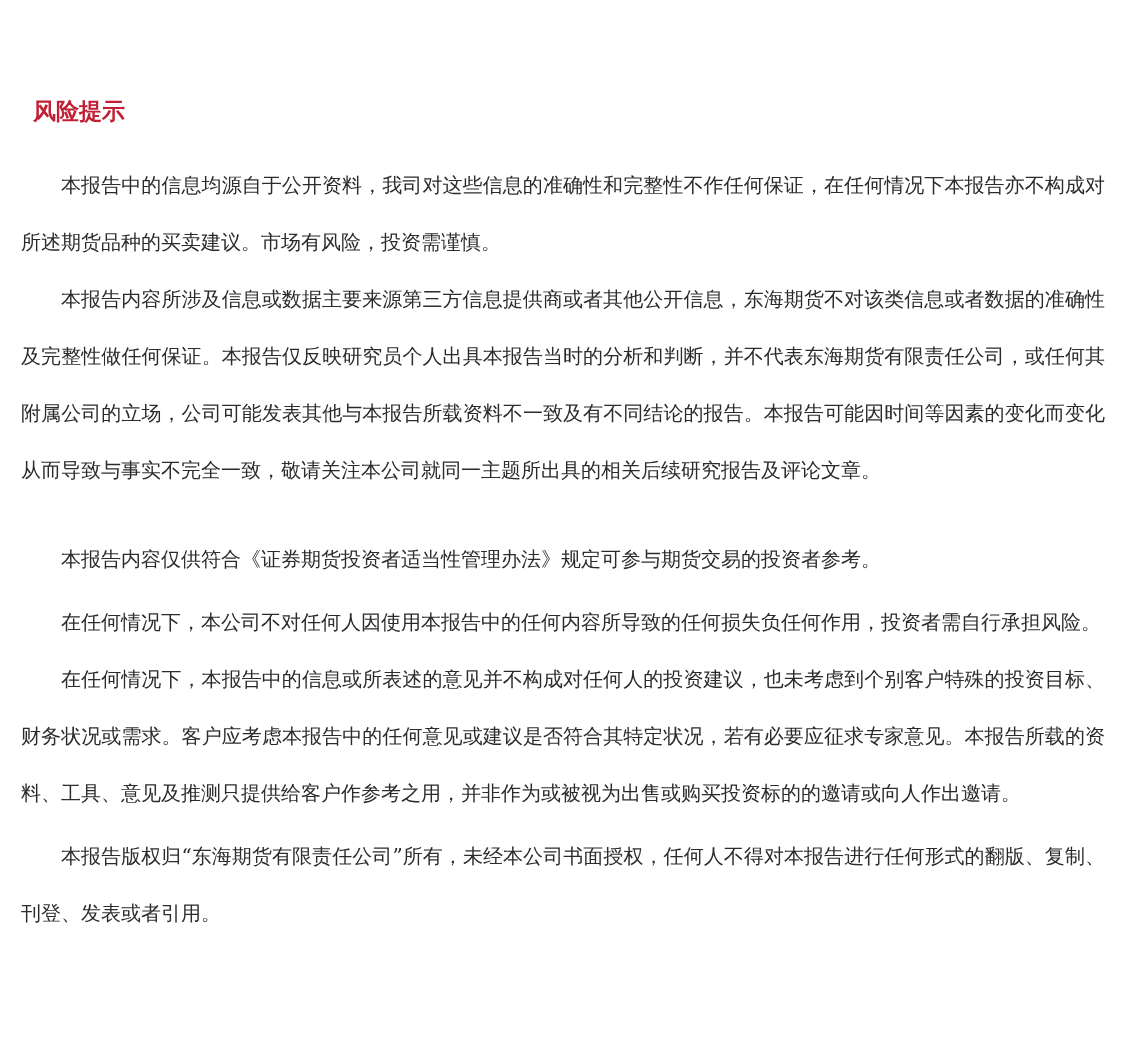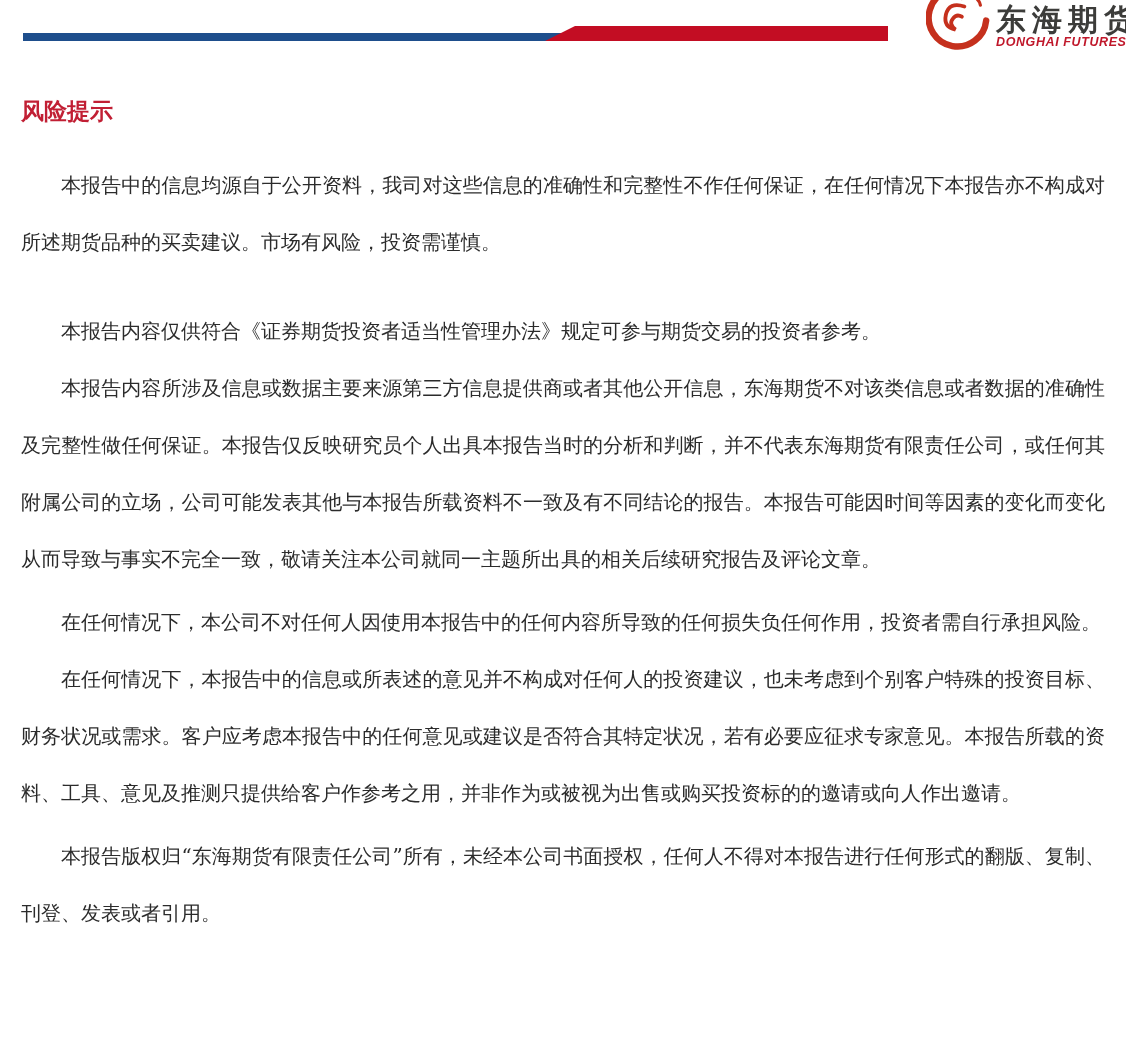--- a/index.html
+++ b/index.html
@@ -36,21 +36,21 @@
   }
   .logo-en {
     font-family: "Liberation Sans", "DejaVu Sans", sans-serif;
     font-weight: bold; font-size: 12.5px; letter-spacing: 0.6px;
     color: #c0182b; line-height: 1.1; font-style: italic;
   }
 
   
   .content { position: relative; padding: 0 21px; }
   .section-heading {
-    margin: 0;
+    margin: 12px;
     font-size: 23px; font-weight: bold;
     color: #c11f34;
     line-height: 1.2;
   }
   .heading-risk { margin-top: 97px; }
   .heading-disclaimer { margin-top: 85px; }
   .para {
     margin: 0;
     font-size: 20px;
     line-height: 57px;
@@ -60,51 +60,30 @@
     color: #2b2b2b;
   }
   .para.first { margin-top: 32px; }
   .para.gap { margin-top: 6px; }
 </style>
 </head>
 <body>
 
 <div class="page">
 
-  <div class="header">
-    <div class="bar-blue"></div>
-    <div class="bar-red"></div>
-
-    <div class="logo">
-      <span class="logo-emblem">
-        <svg width="64" height="64" viewBox="0 0 100 100" xmlns="http://www.w3.org/2000/svg">
-          <g fill="none" stroke="#c5301d" stroke-linecap="round">
-            <path d="M64 7 A 45 45 0 1 0 94 54" stroke-width="10"></path>
-            <path d="M60 32 q -24 -8 -29 13 q -4 19 15 23 q -11 -9 -4 -17 q 6 -8 14 -3" stroke-width="6"></path>
-            <path d="M72 15 q 11 5 13 15" stroke-width="5"></path>
-            <path d="M56 20 q -6 -6 -14 -5" stroke-width="4"></path>
-          </g>
-        </svg>
-      </span>
-      <div class="logo-text">
-        <div class="logo-cn">东海期货</div>
-        <div class="logo-en">DONGHAI FUTURES</div>
-      </div>
-    </div>
-  </div>
 
   <div class="content">
 
     <section>
       <h2 class="section-heading heading-risk">风险提示</h2>
       <p class="para first">本报告中的信息均源自于公开资料，我司对这些信息的准确性和完整性不作任何保证，在任何情况下本报告亦不构成对所述期货品种的买卖建议。市场有风险，投资需谨慎。</p>
     </section>
 
     <section>
+      <p class="para">本报告内容所涉及信息或数据主要来源第三方信息提供商或者其他公开信息，东海期货不对该类信息或者数据的准确性及完整性做任何保证。本报告仅反映研究员个人出具本报告当时的分析和判断，并不代表东海期货有限责任公司，或任何其附属公司的立场，公司可能发表其他与本报告所载资料不一致及有不同结论的报告。本报告可能因时间等因素的变化而变化从而导致与事实不完全一致，敬请关注本公司就同一主题所出具的相关后续研究报告及评论文章。</p>
       <p class="para first">本报告内容仅供符合《证券期货投资者适当性管理办法》规定可参与期货交易的投资者参考。</p>
-      <p class="para">本报告内容所涉及信息或数据主要来源第三方信息提供商或者其他公开信息，东海期货不对该类信息或者数据的准确性及完整性做任何保证。本报告仅反映研究员个人出具本报告当时的分析和判断，并不代表东海期货有限责任公司，或任何其附属公司的立场，公司可能发表其他与本报告所载资料不一致及有不同结论的报告。本报告可能因时间等因素的变化而变化从而导致与事实不完全一致，敬请关注本公司就同一主题所出具的相关后续研究报告及评论文章。</p>
       <p class="para gap">在任何情况下，本公司不对任何人因使用本报告中的任何内容所导致的任何损失负任何作用，投资者需自行承担风险。</p>
       <p class="para">在任何情况下，本报告中的信息或所表述的意见并不构成对任何人的投资建议，也未考虑到个别客户特殊的投资目标、财务状况或需求。客户应考虑本报告中的任何意见或建议是否符合其特定状况，若有必要应征求专家意见。本报告所载的资料、工具、意见及推测只提供给客户作参考之用，并非作为或被视为出售或购买投资标的的邀请或向人作出邀请。</p>
       <p class="para gap">本报告版权归“东海期货有限责任公司”所有，未经本公司书面授权，任何人不得对本报告进行任何形式的翻版、复制、刊登、发表或者引用。</p>
     </section>
 
   </div>
 </div>
 
 </body></html>

